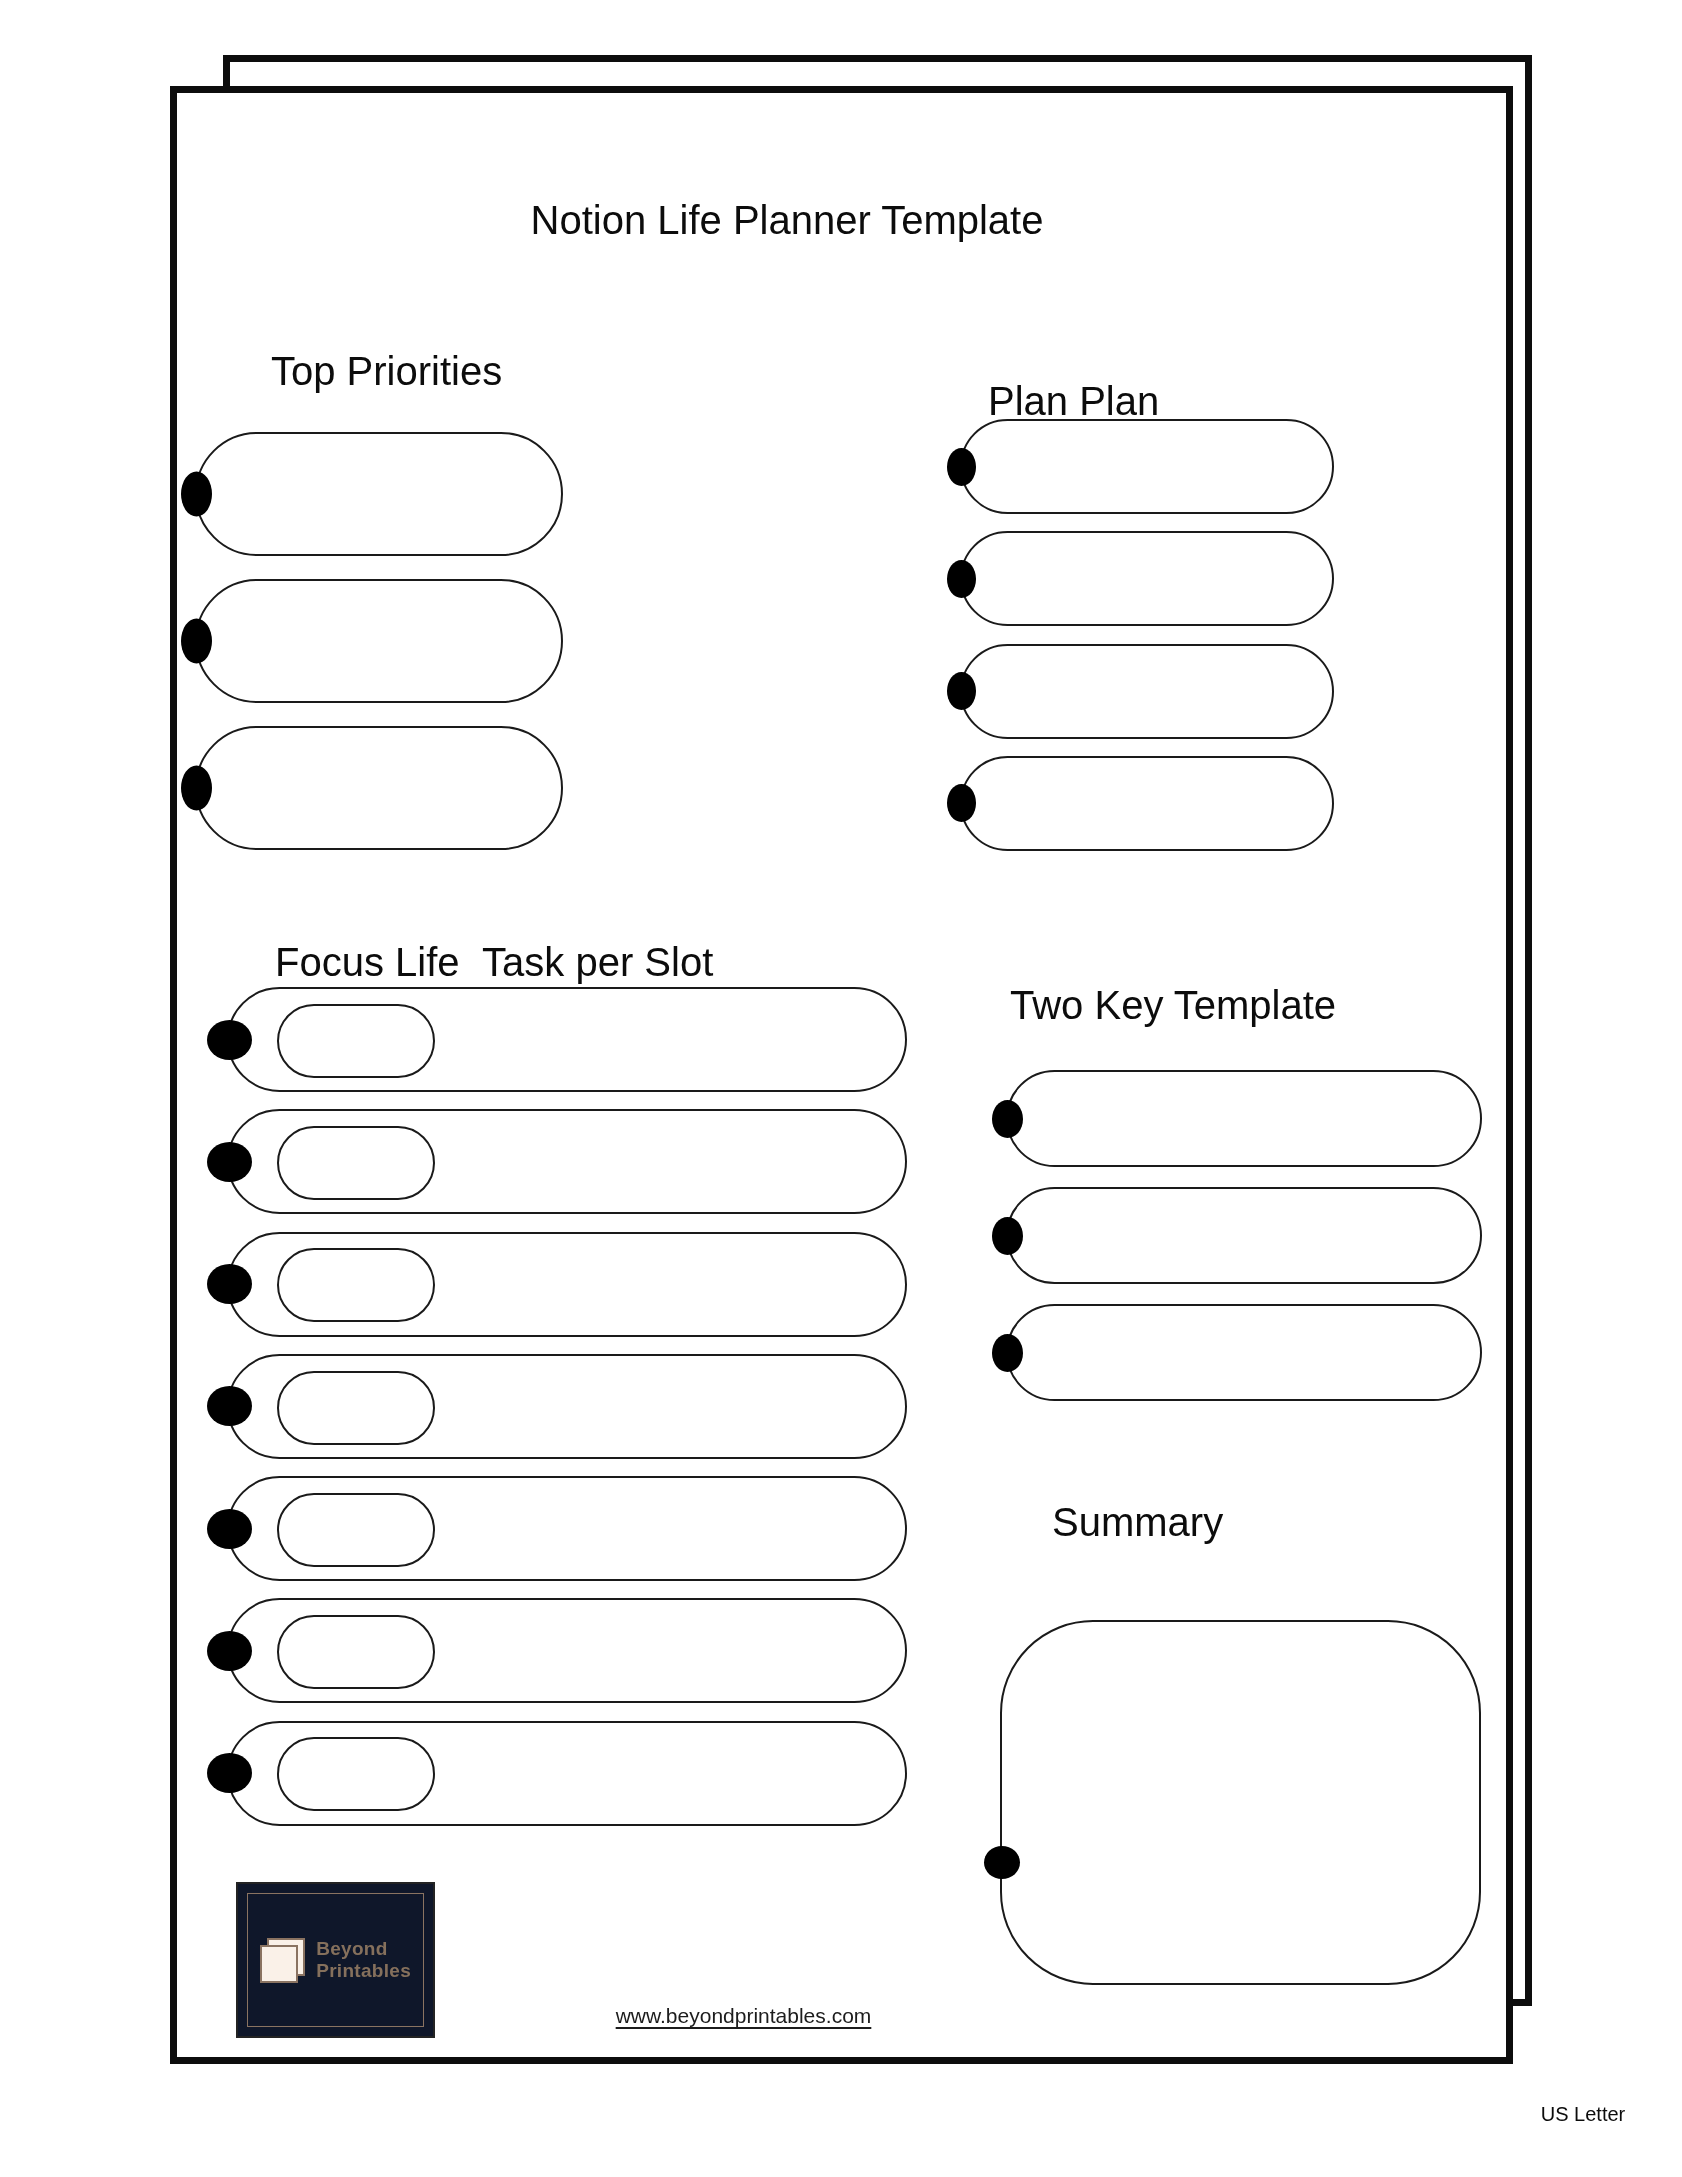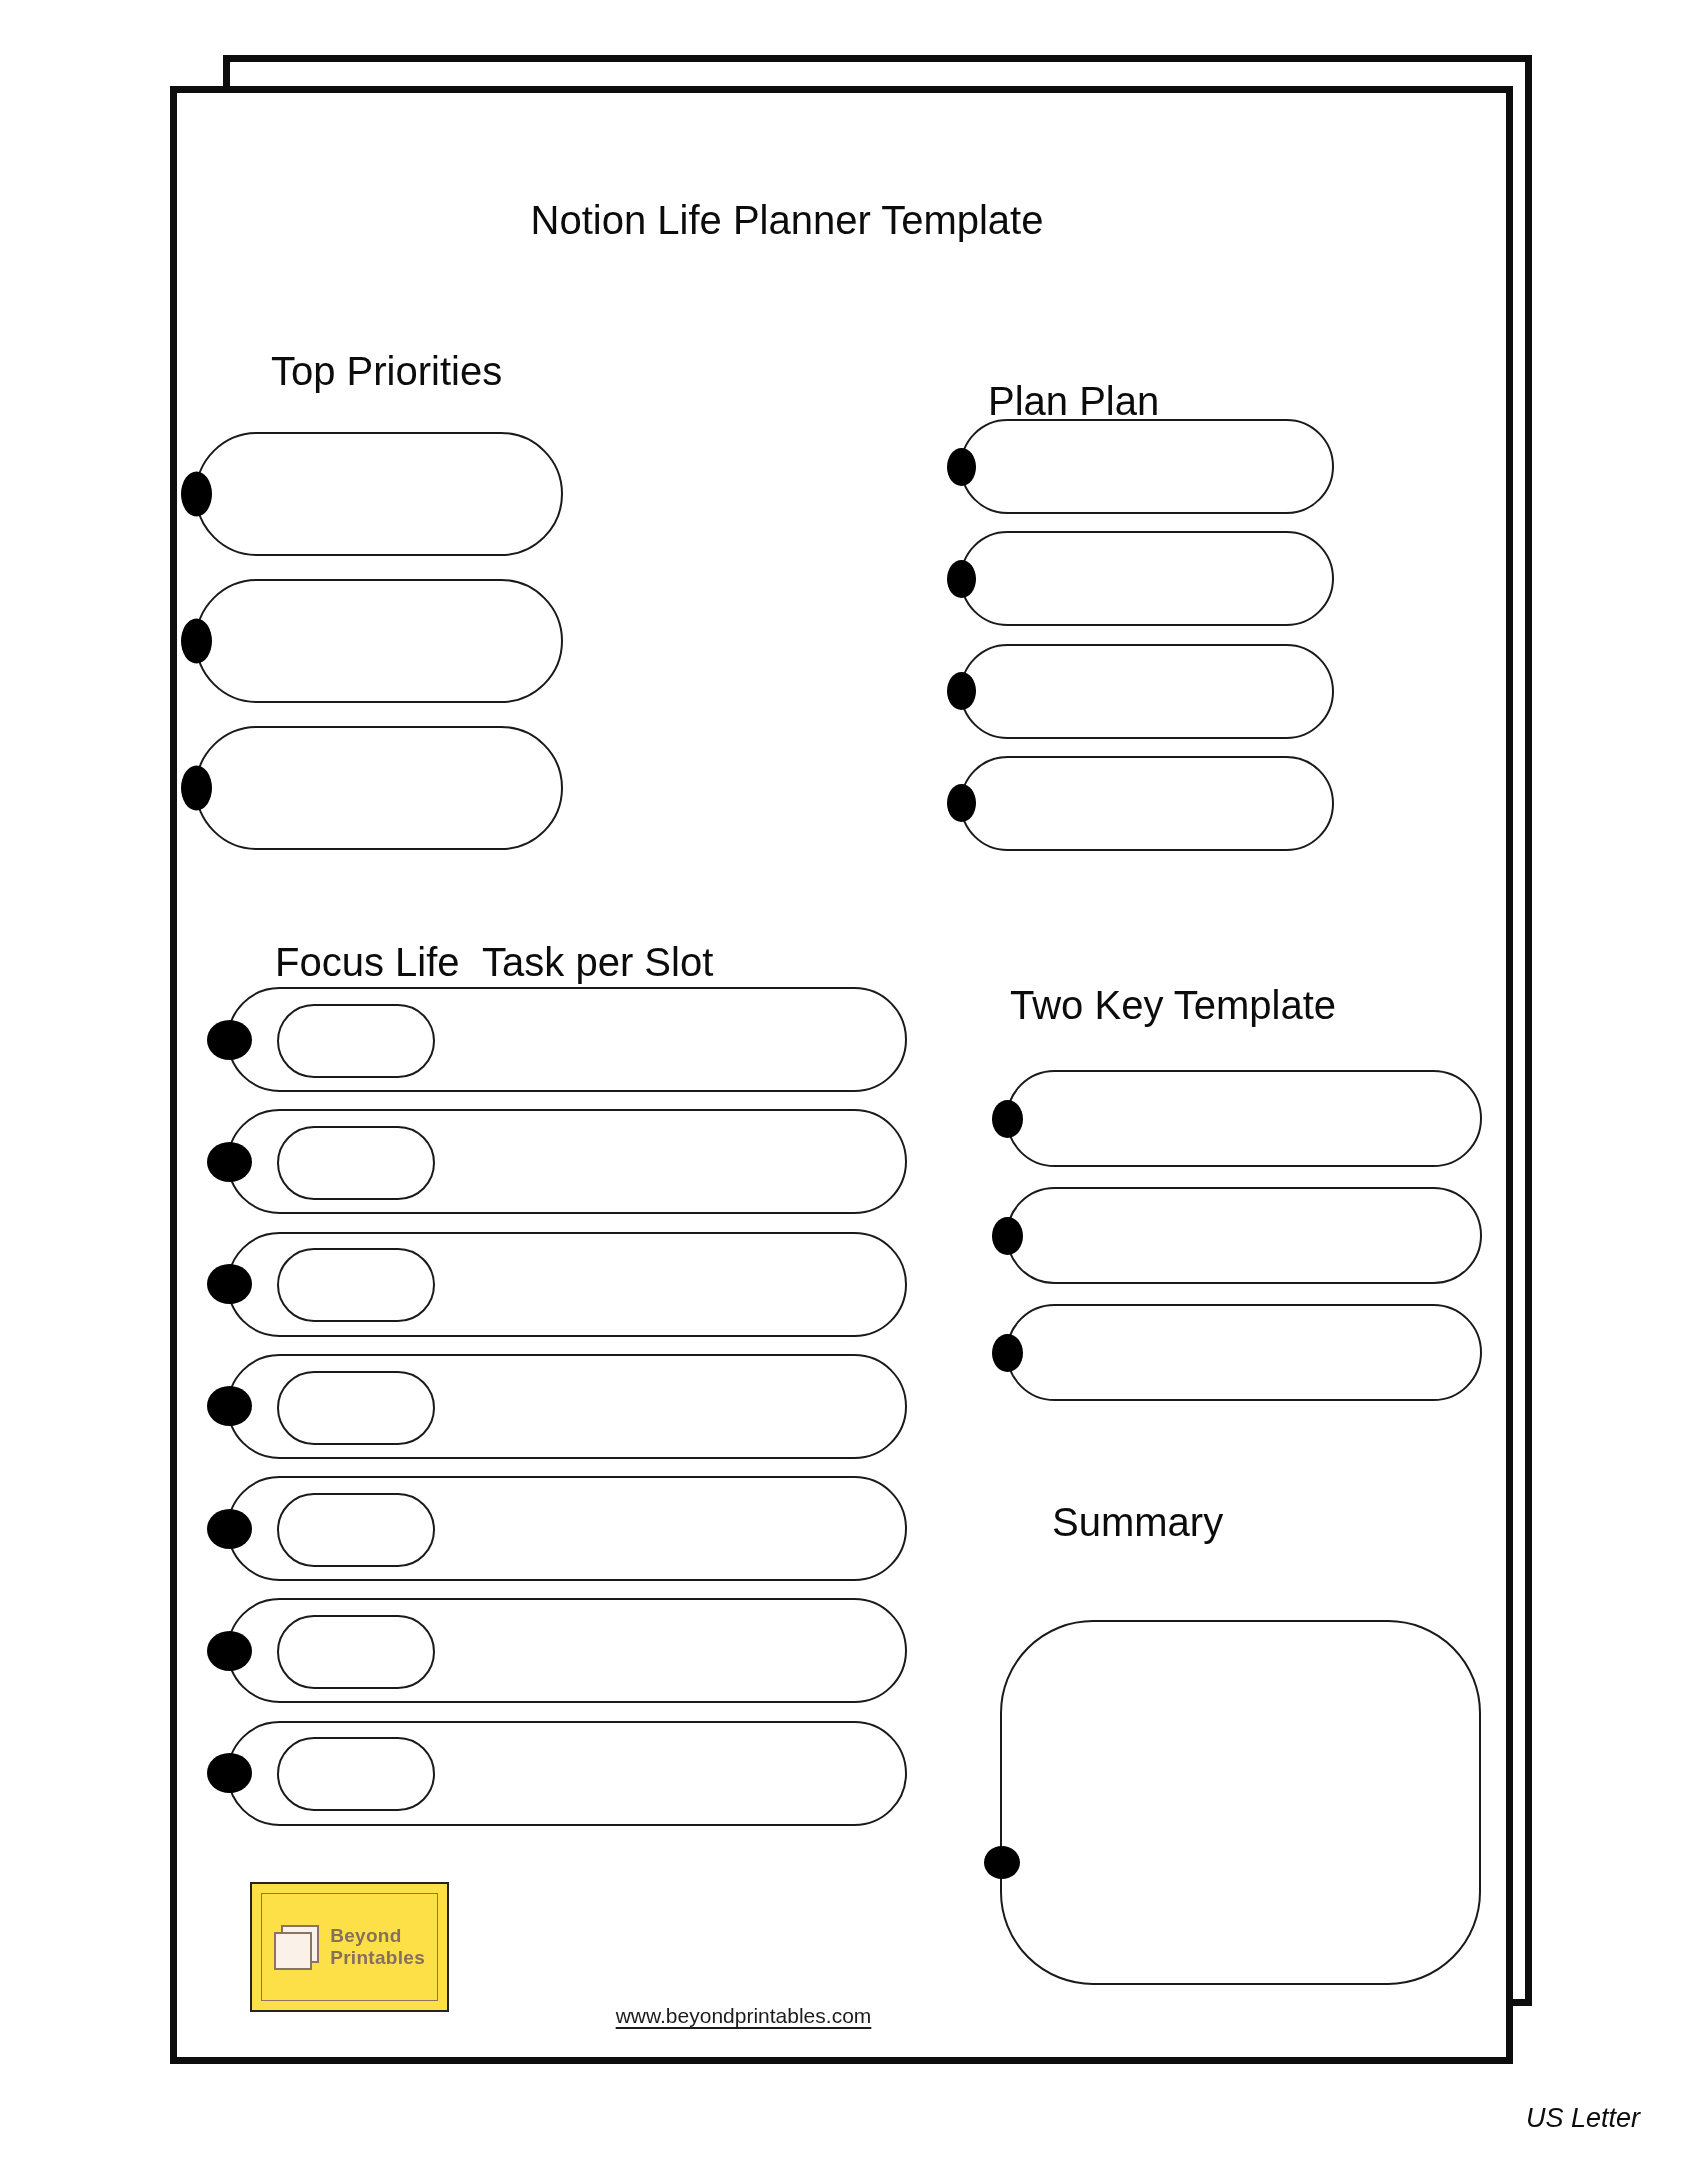--- a/index.html
+++ b/index.html
@@ -102,26 +102,25 @@
     left: -18px; top: 224px;
     width: 36px; height: 33px;
     background: #000;
     border-radius: 50%;
   }
 
   
   .logo-box {
     position: absolute;
     left: 236px; top: 1882px;
-    width: 199px; height: 130px;
-    background: #fde047;
+    width: 199px; height: 156px;
+    background: #0f172a;
     border: 2.6px solid #232323;
     padding: 8.6px;
     z-index: 3;
-    margin-left: 14px;
   }
   .logo-inner {
     width: 100%; height: 100%;
     border: 1.7px solid #8a7361;
     display: flex;
     align-items: center;
     justify-content: center;
     gap: 11.2px;
   }
   .logo-icon { position: relative; width: 45px; height: 45px; flex: 0 0 auto; }
@@ -151,24 +150,23 @@
     color: #1c1c1c;
     text-decoration: underline;
     text-underline-offset: 4.3px;
     z-index: 3;
   }
   .paper-size {
     position: absolute;
     left: 1505px; top: 2103px;
     width: 156px;
     text-align: center;
-    font-size: 27px;
+    font-size: 20px;
     color: #0c0c0c;
     z-index: 3;
-    font-style: italic;
   }
 </style>
 </head>
 <body>
 
 <div id="canvas">
 
   <div class="back-sheet"></div>
   <div class="front-sheet"></div>
 

